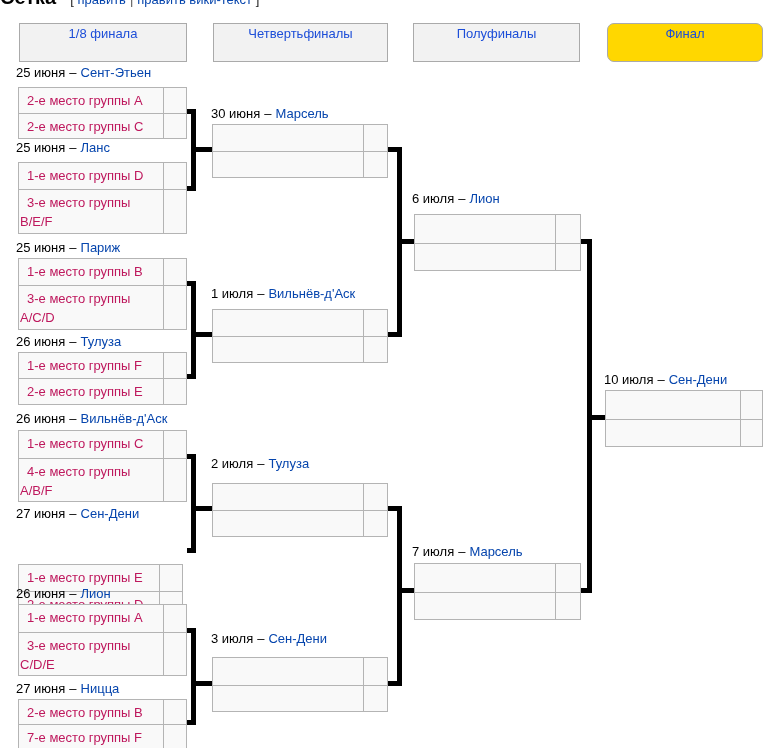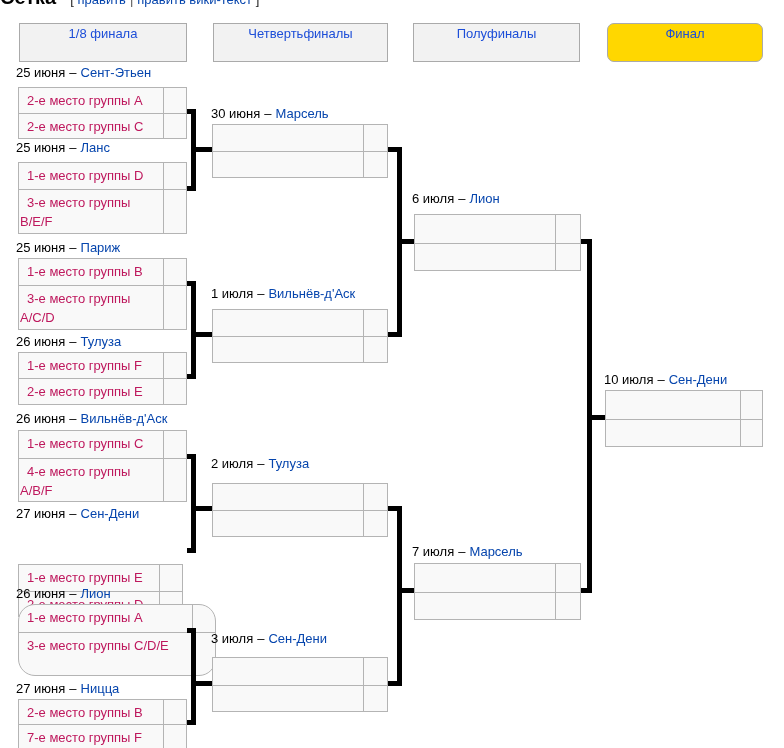--- a/index.html
+++ b/index.html
@@ -128,21 +128,21 @@
       <div class="name">1-е место группы E</div>
       <div class="score"></div>
     </div>
   <div class="row" style="height:25px;">
       <div class="name">2-е место группы D</div>
       <div class="score"></div>
     </div>
 </div>
 
 <div class="mlabel" style="left:16px;top:586px;"><span>26 июня</span><span class="sep">–</span><a>Лион</a></div>
-<div class="match r16" style="left:18px;top:604px;width:198px;border-radius:17px;">
+<div class="match r16" style="left:18px;top:604px;width:169px;">
   <div class="row" style="height:27px;">
       <div class="name">1-е место группы A</div>
       <div class="score"></div>
     </div>
   <div class="row" style="height:43px;">
       <div class="name">3-е место группы C/D/E</div>
       <div class="score"></div>
     </div>
 </div>
 

